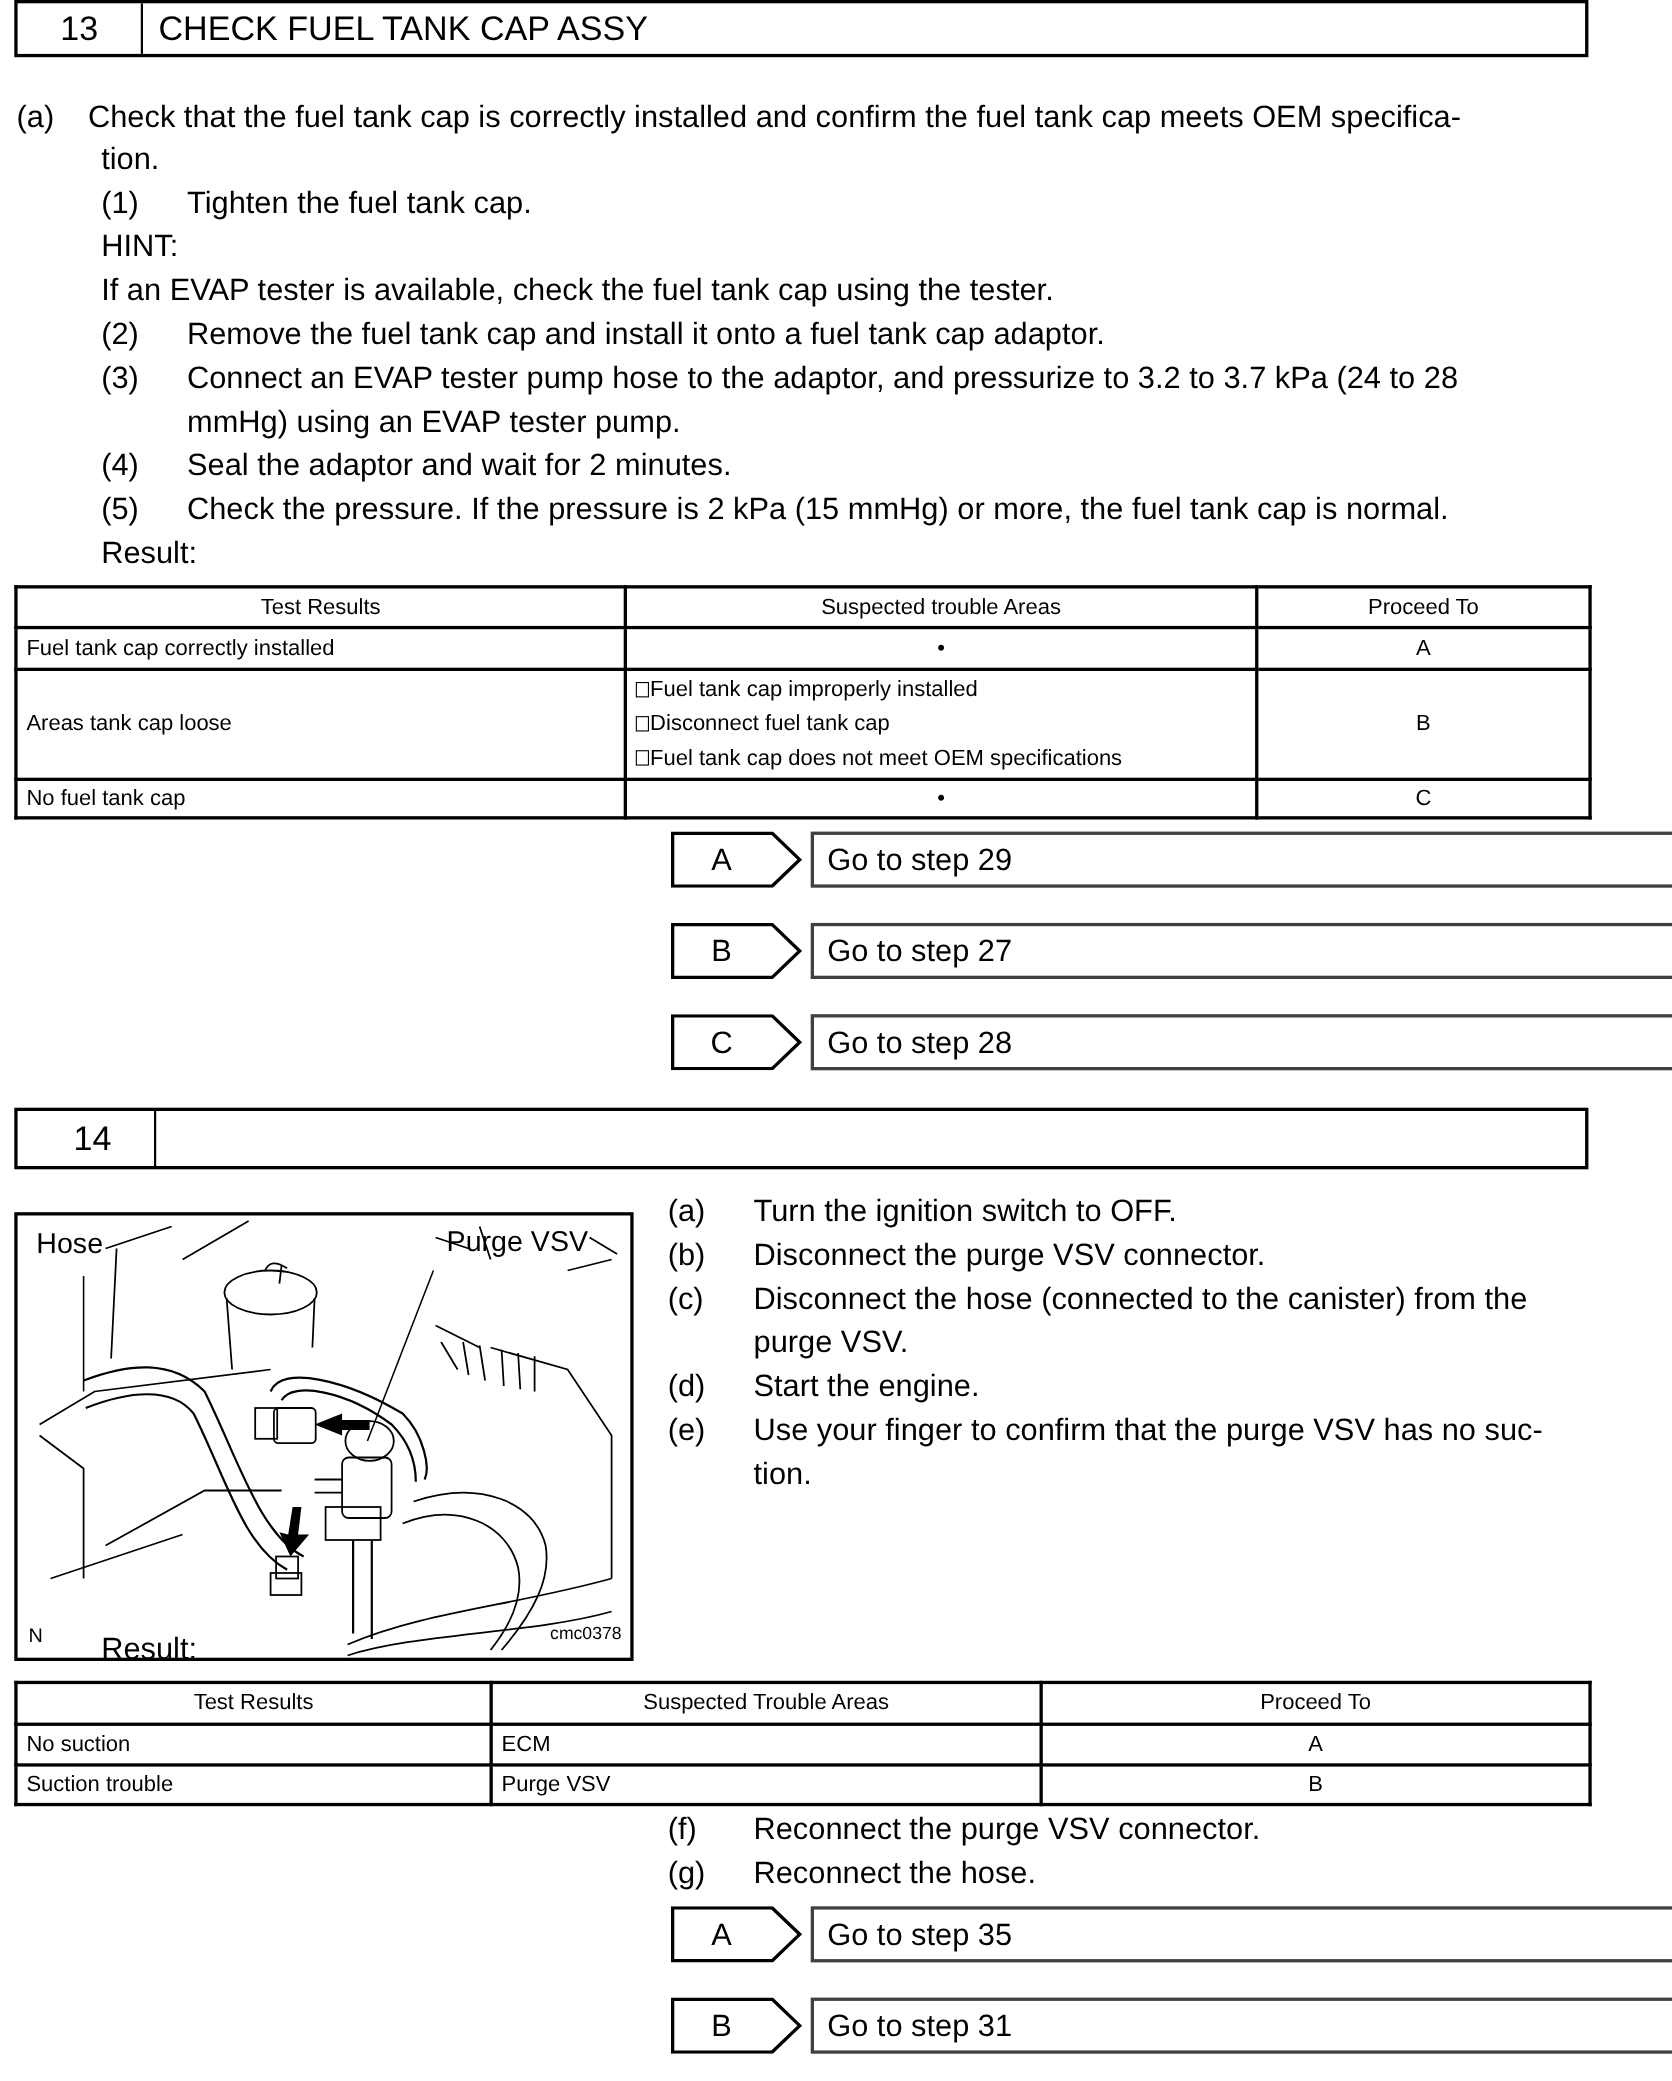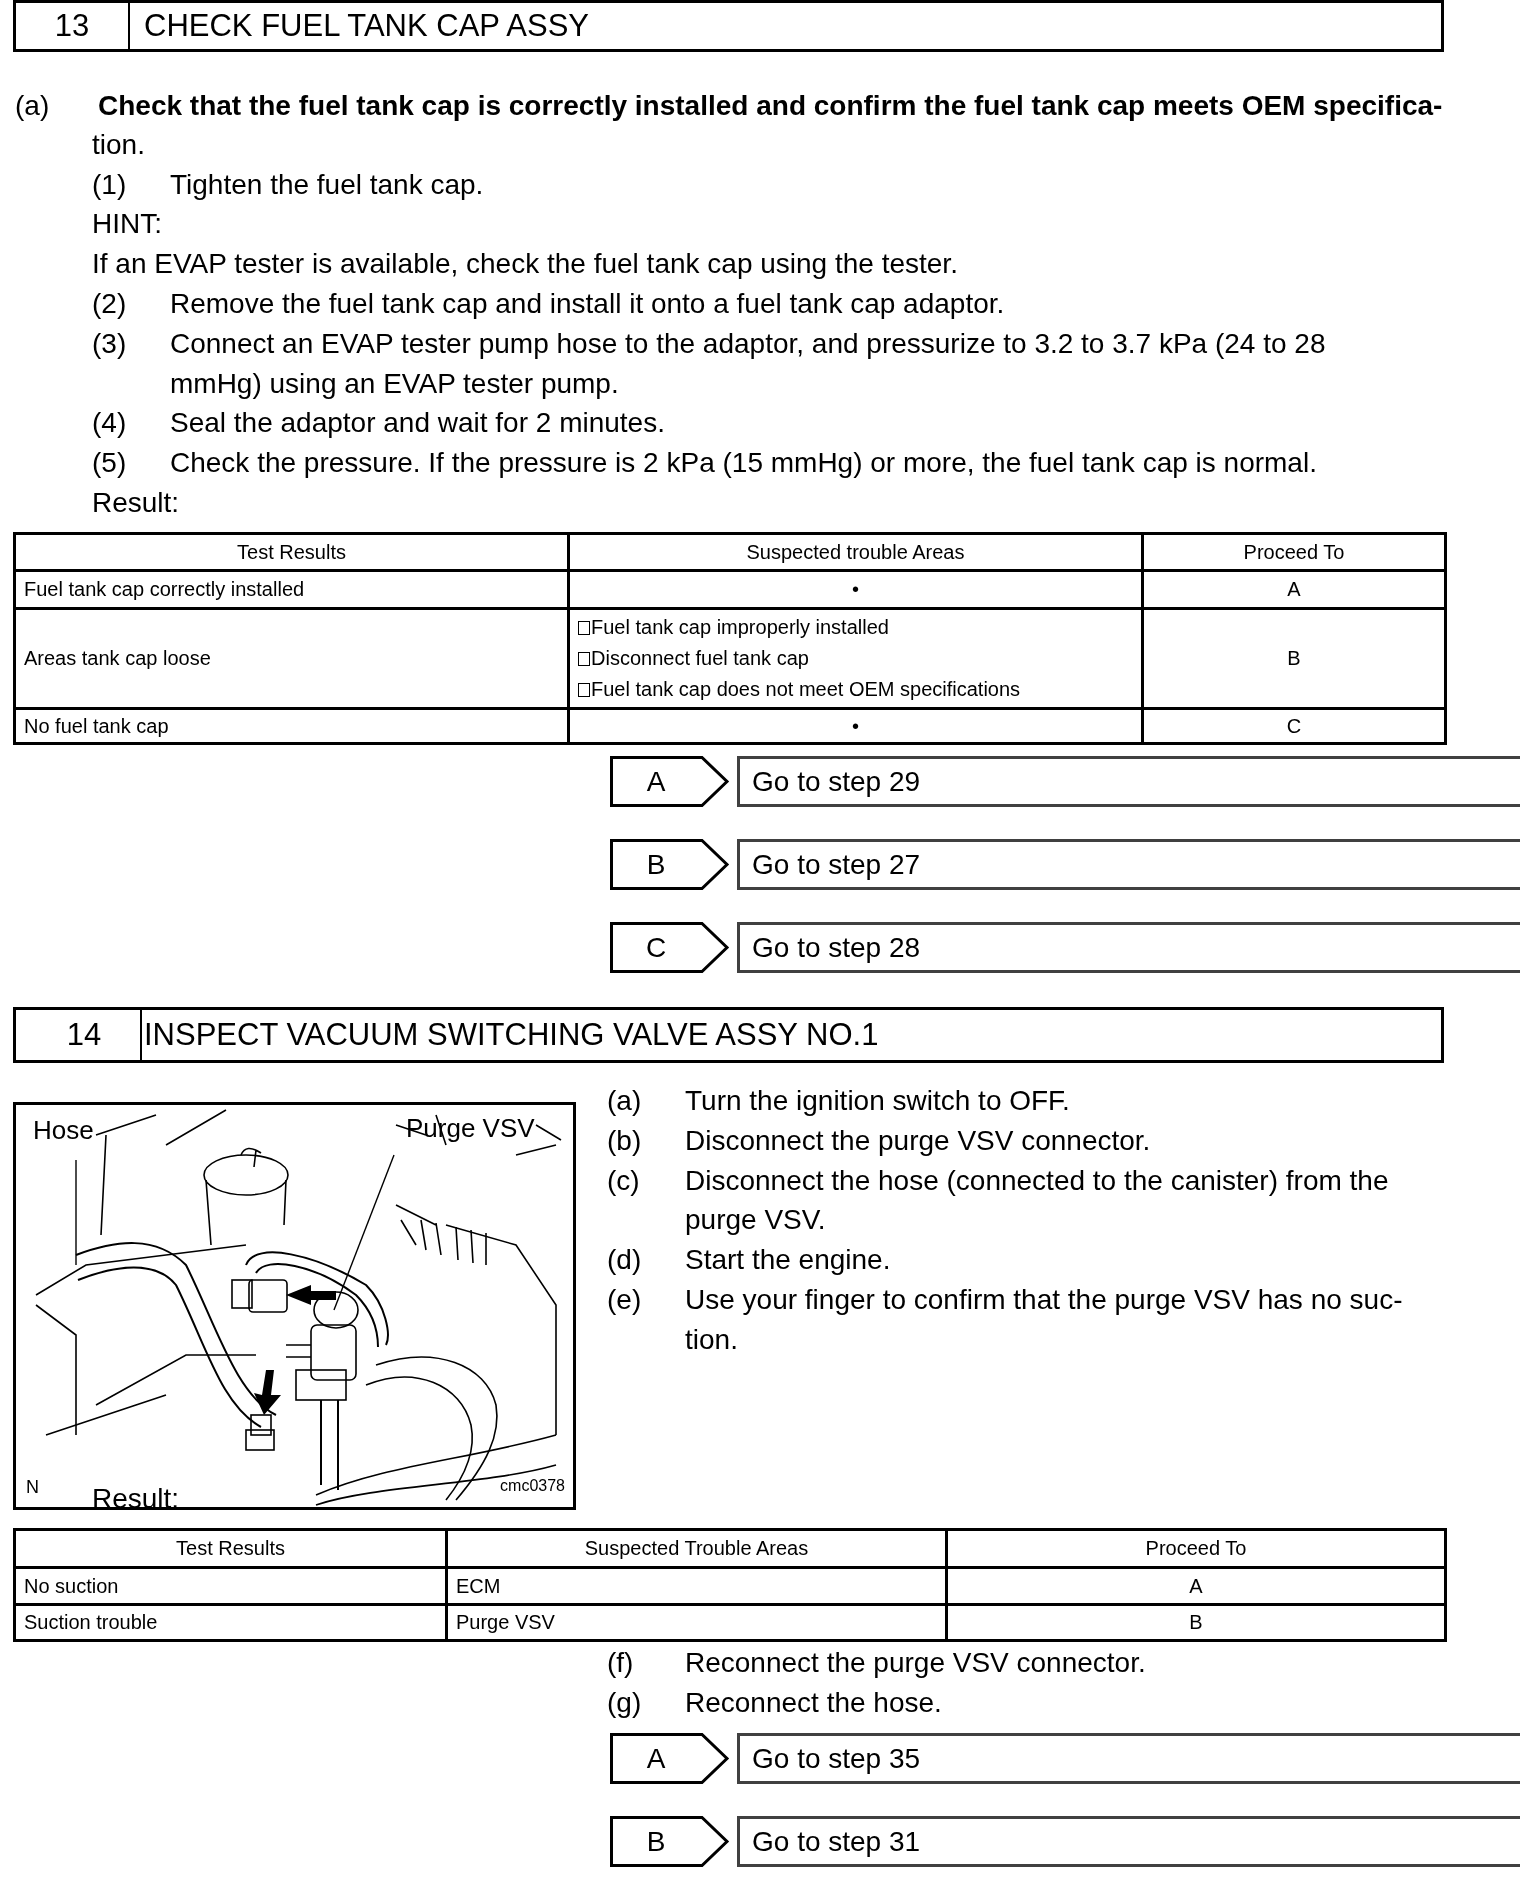--- a/index.html
+++ b/index.html
@@ -25,21 +25,21 @@
 </style>
 </head>
 <body>
 
 <div class="sec-header" style="top:0;">
   <div class="sec-num">13</div>
   <div class="sec-title">CHECK FUEL TANK CAP ASSY</div>
 </div>
 
 <div class="line" style="left:15px;top:88px;">(a)</div>
-<div class="line" style="left:98px;top:88px;font-weight:bold;">Check that the fuel tank cap is correctly installed and confirm the fuel tank cap meets OEM specifica-</div>
+<div class="line" style="left:80px;top:88px;">Check that the fuel tank cap is correctly installed and confirm the fuel tank cap meets OEM specifica-</div>
 <div class="line" style="left:92px;top:127px;">tion.</div>
 
 <div class="line" style="left:92px;top:167px;">(1)</div>
 <div class="line" style="left:170px;top:167px;">Tighten the fuel tank cap.</div>
 
 <div class="line" style="left:92px;top:206px;">HINT:</div>
 <div class="line" style="left:92px;top:246px;">If an EVAP tester is available, check the fuel tank cap using the tester.</div>
 
 <div class="line" style="left:92px;top:286px;">(2)</div>
 <div class="line" style="left:170px;top:286px;">Remove the fuel tank cap and install it onto a fuel tank cap adaptor.</div>
@@ -115,21 +115,20 @@
       <polygon points="1.5,1.5 92,1.5 117,25.5 92,49.5 1.5,49.5" fill="#fff" stroke="#000" stroke-width="3"></polygon>
     </svg>
   <div class="arrow-label">C</div>
 </div>
 <div class="step-box" style="top:922px;">
   <div class="step-text">Go to step 28</div>
 </div>
 
 <div class="sec-header" style="top:1007px;height:56px;">
   <div class="sec-num" style="line-height:50px;margin-left:12px;">14</div>
-  <div class="sec-title" style="line-height:50px;">INSPECT VACUUM SWITCHING VALVE ASSY NO.1</div>
 </div>
 
 <div class="figure">
   <svg width="557" height="402" style="position:absolute;left:0;top:0;" fill="none" stroke="#000" stroke-width="1.6">
 
     <ellipse cx="230" cy="70" rx="42" ry="20"></ellipse>
     <path d="M190 75 L195 140 M270 75 L268 120"></path>
     <path d="M225 50 Q230 38 245 48 M240 45 L238 62"></path>
 
     <path d="M60 150 C100 135 140 130 170 160 C200 220 220 290 260 310" stroke-width="2"></path>

